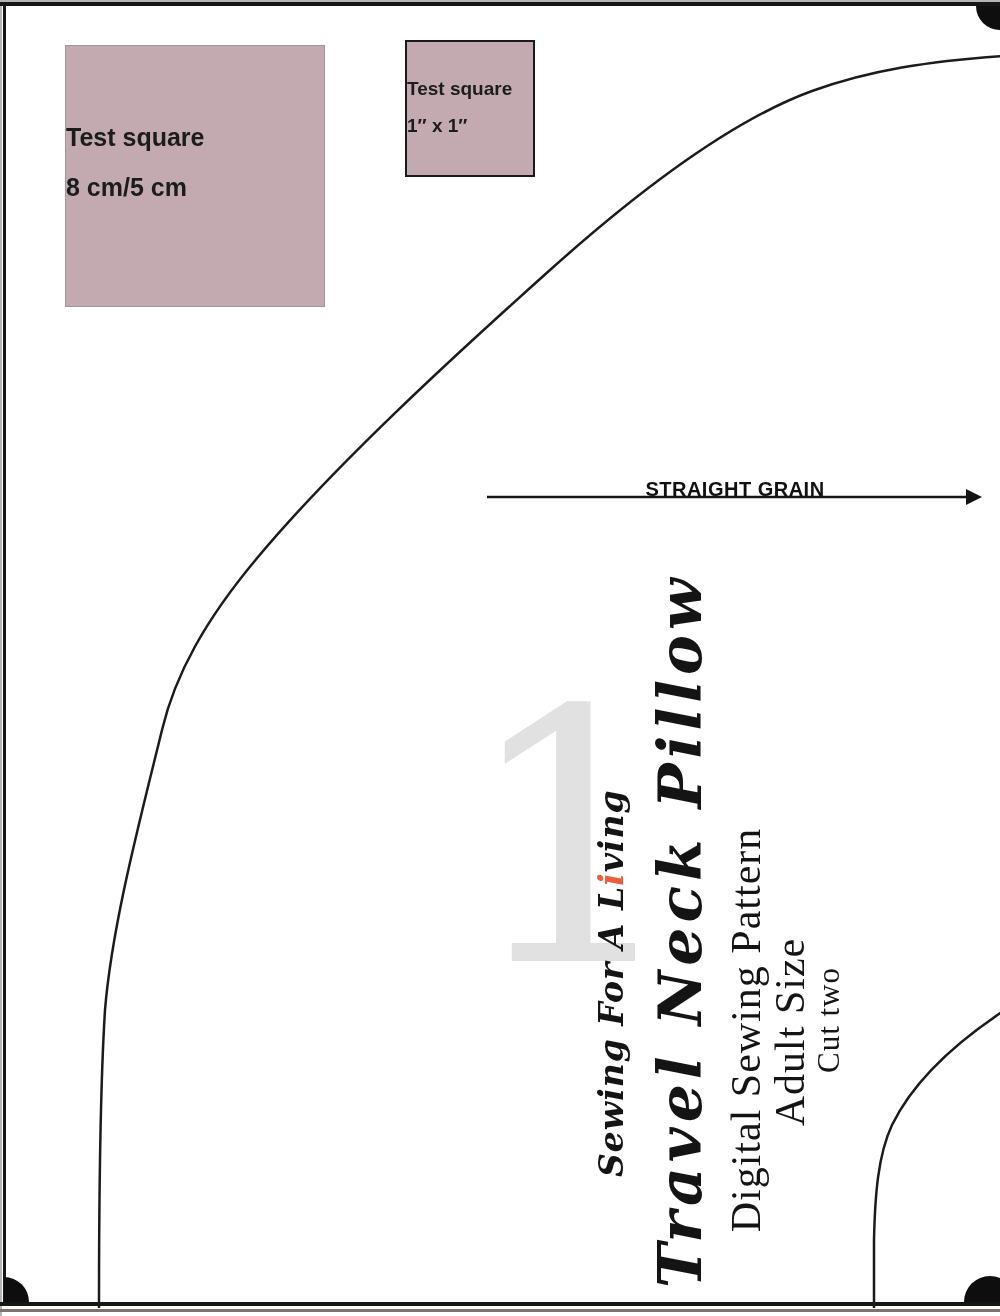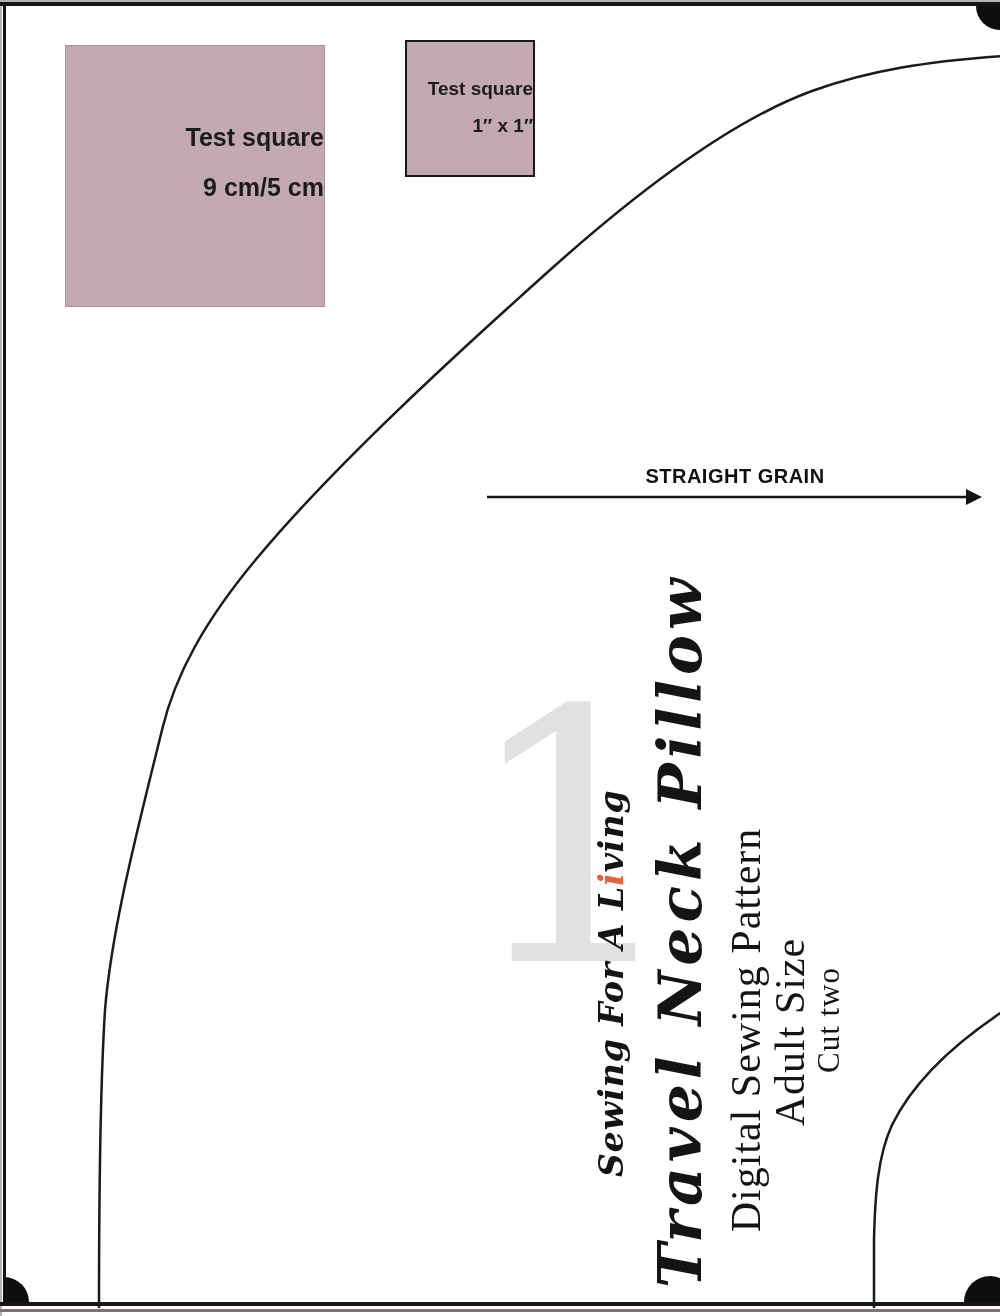--- a/index.html
+++ b/index.html
@@ -19,42 +19,42 @@
   .border-left{position:absolute;left:3px;top:2px;width:3px;height:1304px;background:#161616;}
   .border-bottom{position:absolute;left:0;top:1302px;width:1000px;height:4px;background:#161616;}
 
   .svg-overlay{position:absolute;left:0;top:0;z-index:2;}
 
   
   .test-square{
     position:absolute;
     background:#c3aab1;
     color:#1c1c1c;
-    text-align:right;
+    text-align:left;
     box-sizing:border-box;
     z-index:3;
   }
   .test-square-large{
     left:65px;top:45px;width:260px;height:262px;
     border:1px solid #aa919a;
     padding-top:76px;
     font-size:25px;font-weight:bold;line-height:31px;
   }
   .test-square-large .ts-title{margin-bottom:19px;}
   .test-square-small{
     left:405px;top:40px;width:130px;height:137px;
     border:2px solid #1a1a1a;
     padding-top:34px;
     font-size:19px;font-weight:bold;line-height:26px;
   }
   .test-square-small .ts-title{margin-bottom:11px;}
 
   
   .grain-label{
-    position:absolute;left:600px;top:465px;width:270px;
+    position:absolute;left:600px;top:478px;width:270px;
     text-align:center;
     font-size:20px;font-weight:bold;color:#101010;
     letter-spacing:0.5px;z-index:3;
   }
 
   
   .watermark{
     position:absolute;left:462px;top:665px;width:160px;height:350px;
     font-family:"DejaVu Serif", serif;
     font-size:350px;line-height:350px;
@@ -126,21 +126,21 @@
       <polygon points="966,489 982,497 966,505" fill="#141414"></polygon>
     </g>
 
     <path d="M 976,6 A 24,24 0 0 0 1000,30 L 1000,6 Z" fill="#0e0e0e"></path>
     <path d="M 4,1277 A 25,25 0 0 1 29,1302 L 4,1302 Z" fill="#0e0e0e"></path>
     <path d="M 964,1302 A 26,26 0 0 1 1016,1302 Z" fill="#0e0e0e"></path>
   </svg>
 
   <div class="test-square test-square-large">
     <div class="ts-title">Test square</div>
-    <div>9 cm/5 cm</div>
+    <div>8 cm/5 cm</div>
   </div>
 
   <div class="test-square test-square-small">
     <div class="ts-title">Test square</div>
     <div>1″ x 1″</div>
   </div>
 
   <div class="grain-label">STRAIGHT GRAIN</div>
 
   <div class="rot script brand-line"><span>Sewing For A L</span><span class="brand-accent">i</span><span>ving</span></div>

